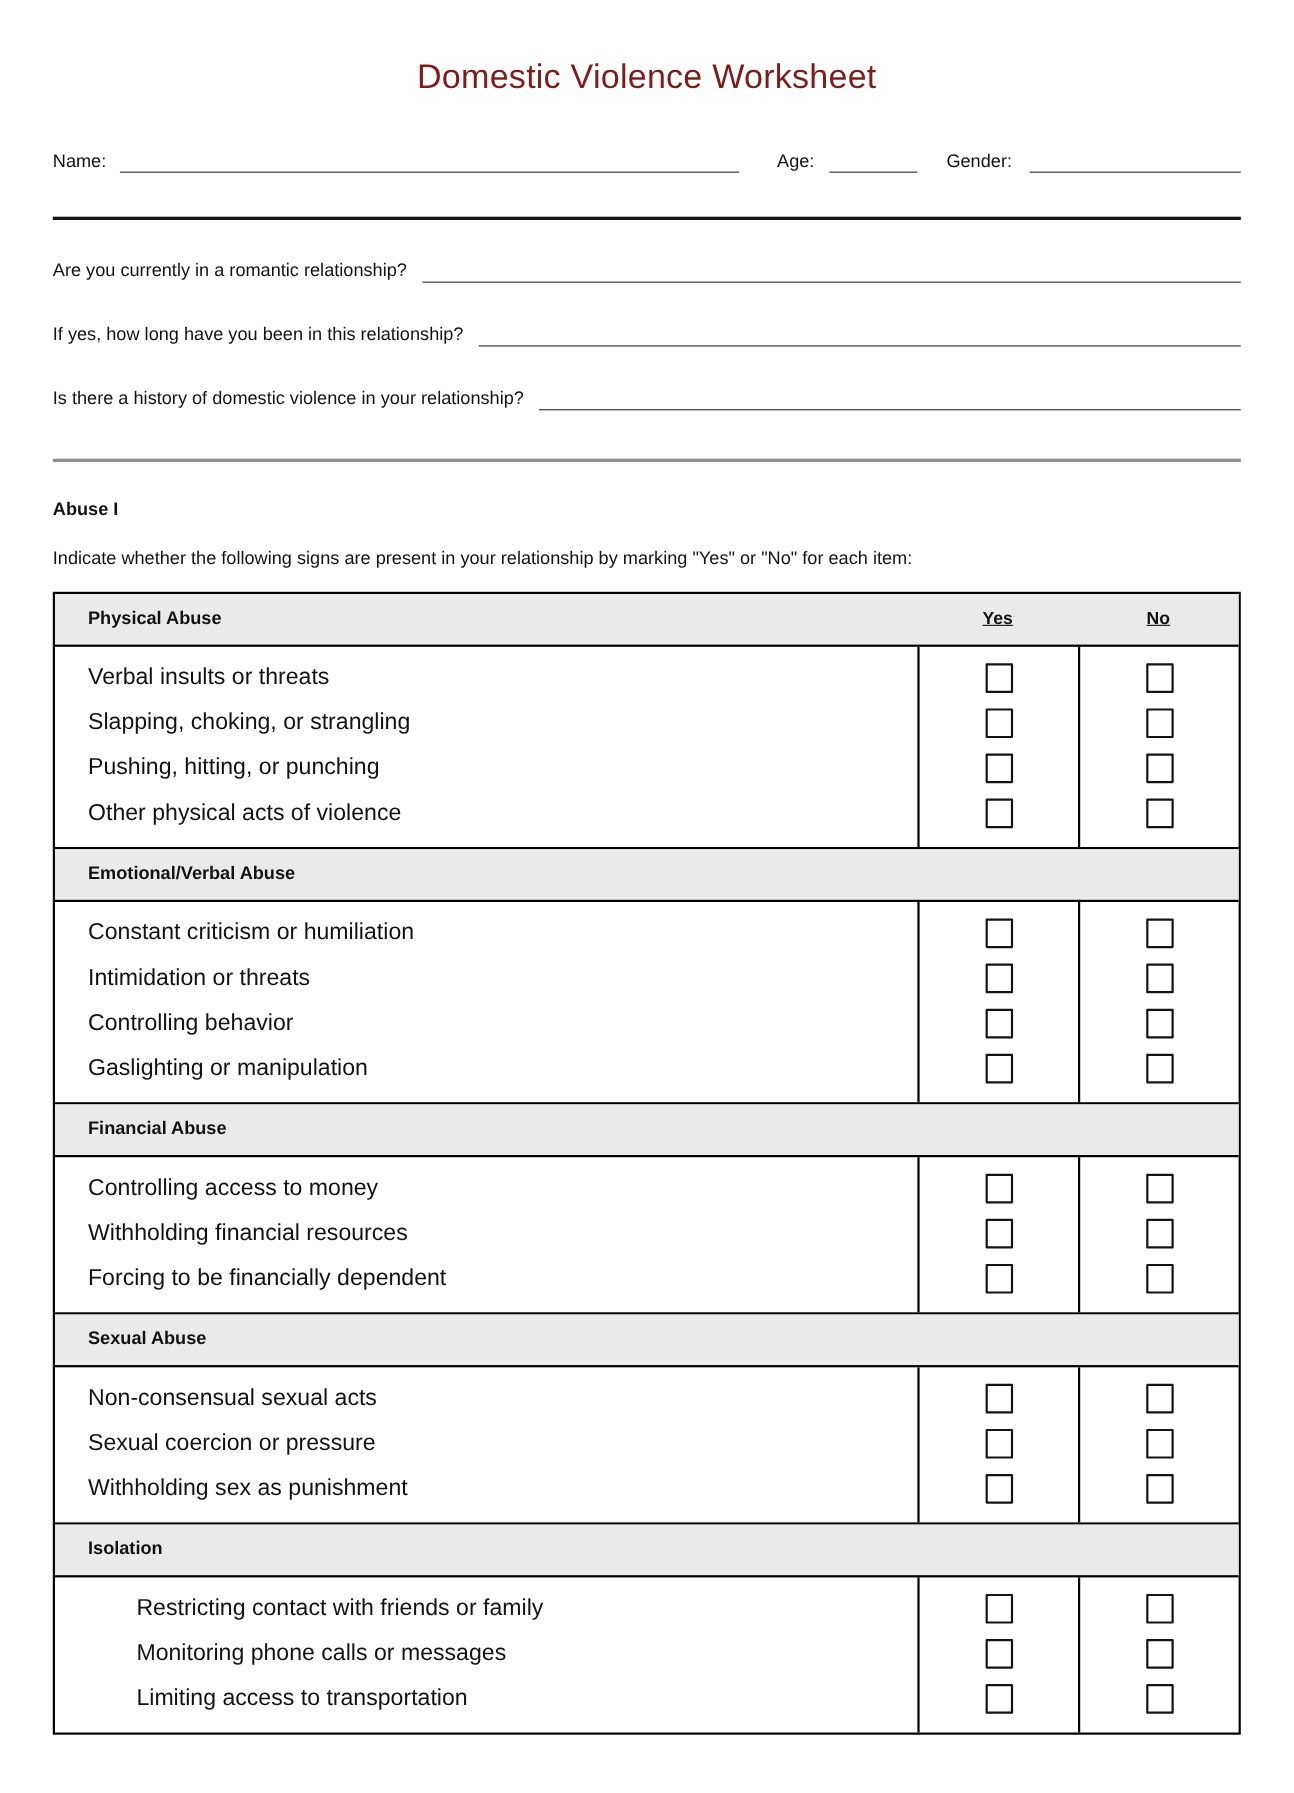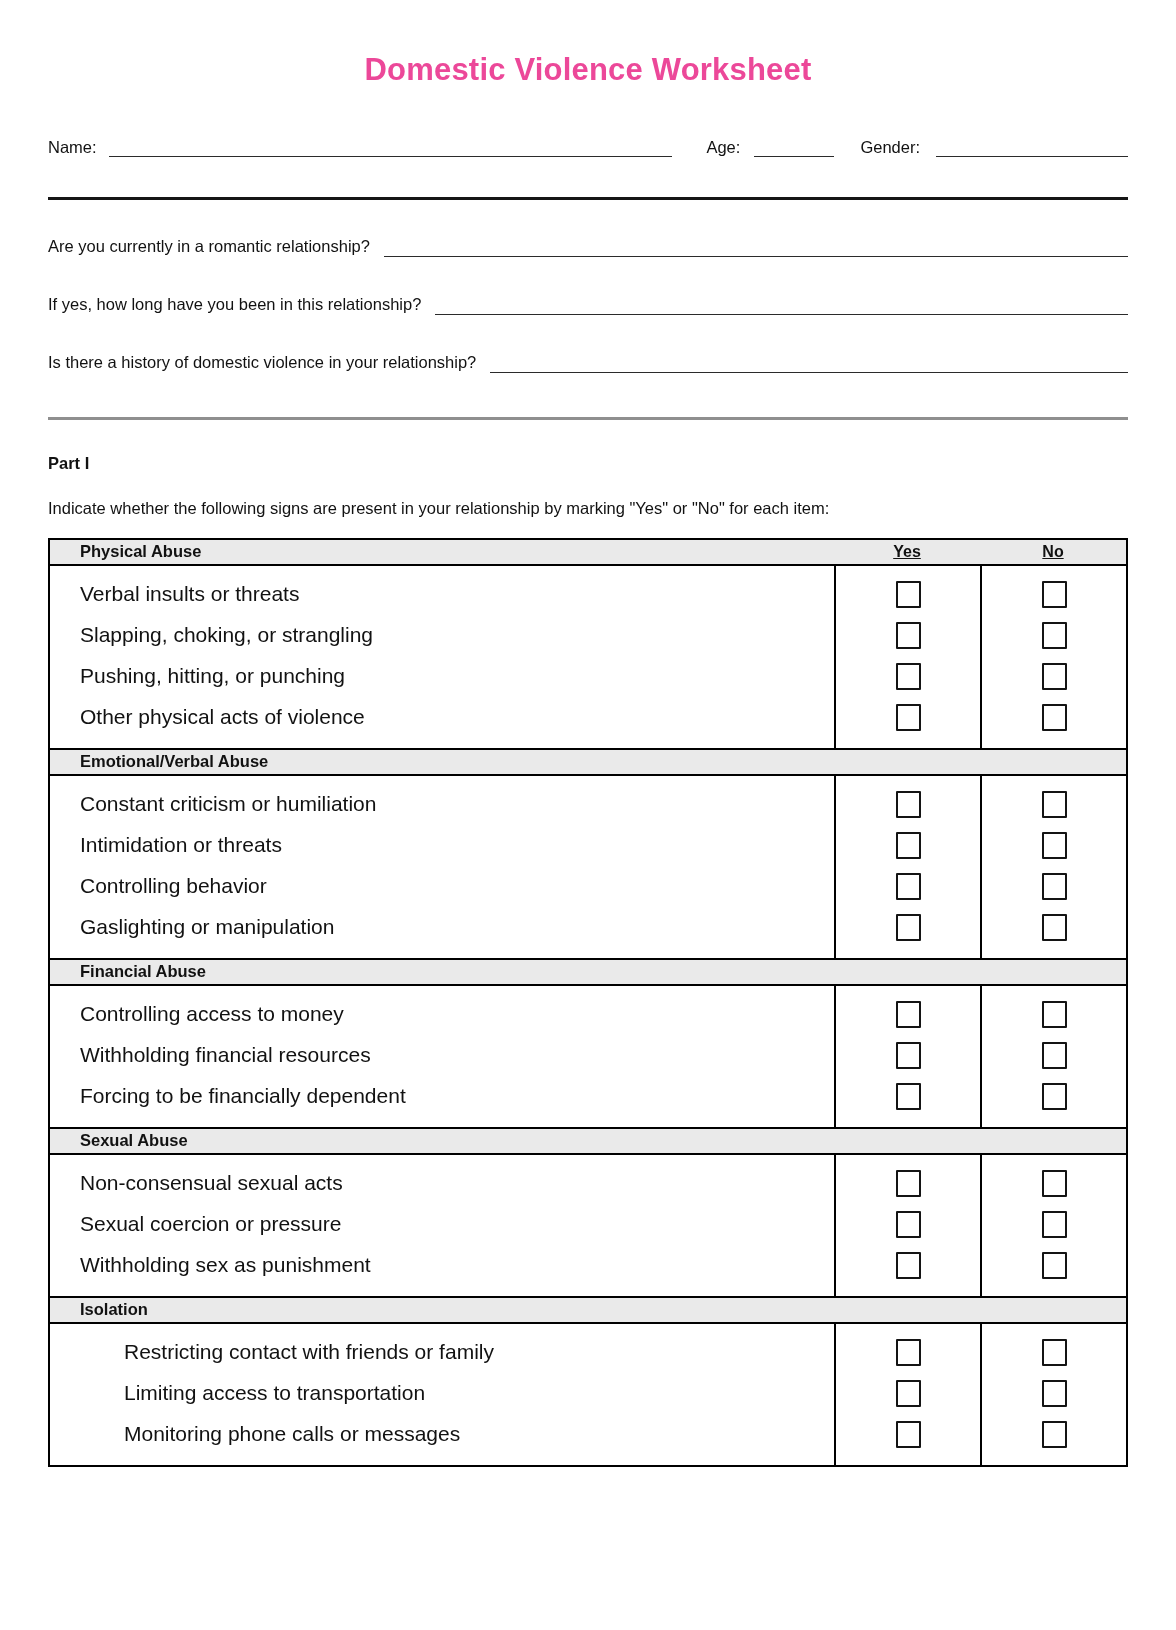--- a/index.html
+++ b/index.html
@@ -6,42 +6,42 @@
   html, body { margin: 0; padding: 0; }
   body {
     width: 1176px; height: 1630px; overflow: hidden;
     background: #ffffff; color: #121212;
     font-family: "Liberation Sans", sans-serif;
   }
   .page { padding: 0 48px; }
 
   .title {
     margin: 52px 0 0; text-align: center;
-    font-size: 31px; font-weight: bold; color: #ec4899; letter-spacing: .2px;
+    font-size: 31px; font-weight: normal; color: #7f1d1d; letter-spacing: .2px;
   }
 
   .id-row { margin-top: 48px; display: flex; align-items: flex-end; font-size: 16.5px; }
   .fill-line { border-bottom: 1.6px solid #2b2b2b; height: 1.25em; }
   .line-name { flex: 1; margin-left: 12px; margin-right: 34px; }
   .line-age { width: 80px; margin-left: 14px; margin-right: 26px; }
   .line-gender { width: 192px; margin-left: 16px; }
 
   .rule-dark { border: none; border-top: 3px solid #161616; margin: 40px 0 0; }
   .rule-gray { border: none; border-top: 3px solid #8f8f8f; margin: 44px 0 0; }
 
   .q { margin-top: 37px; display: flex; align-items: center; font-size: 16.5px; }
   .q-line { flex: 1; margin-left: 14px; border-bottom: 1.6px solid #2b2b2b; height: 1.25em; }
 
   .part-heading { margin-top: 34px; font-size: 16.5px; font-weight: bold; }
   .instruction { margin-top: 26px; font-size: 16.5px; }
 
   .checklist { margin-top: 20px; border: 2px solid #000; }
   .band {
     display: flex; align-items: center; background: #eaeaea;
-    height: 26px; border-bottom: 2px solid #000;
+    height: 48px; border-bottom: 2px solid #000;
     font-weight: bold; font-size: 16.5px;
   }
   .band-title { flex: 1; padding-left: 30px; }
   .col-label { width: 146px; text-align: center; font-size: 16px; text-decoration: underline; }
 
   .section-body { display: flex; border-bottom: 2px solid #000; }
   .section-body.last { border-bottom: none; padding-left: 44px; }
   .items-col { flex: 1; padding: 8px 0 10px 30px; }
   .item { height: 41px; display: flex; align-items: center; font-size: 21px; }
   .check-col {
@@ -80,21 +80,21 @@
     <span>If yes, how long have you been in this relationship?</span>
     <span class="q-line"></span>
   </div>
   <div class="q">
     <span>Is there a history of domestic violence in your relationship?</span>
     <span class="q-line"></span>
   </div>
 
   <hr class="rule-gray">
 
-  <div class="part-heading">Part I</div>
+  <div class="part-heading">Abuse I</div>
   <div class="instruction">Indicate whether the following signs are present in your relationship by marking "Yes" or "No" for each item:</div>
 
   <div class="checklist">
 
     <div class="band">
       <span class="band-title">Physical Abuse</span>
       <span class="col-label">Yes</span>
       <span class="col-label">No</span>
     </div>
     <div class="section-body">
@@ -239,22 +239,22 @@
           </div>
       </div>
     </div>
 
     <div class="band">
       <span class="band-title">Isolation</span>
     </div>
     <div class="section-body last">
       <div class="items-col">
         <div class="item">Restricting contact with friends or family</div>
+        <div class="item">Monitoring phone calls or messages</div>
         <div class="item">Limiting access to transportation</div>
-        <div class="item">Monitoring phone calls or messages</div>
       </div>
       <div class="check-col">
         <div class="check-cell">
             <span class="checkbox"></span>
           </div>
         <div class="check-cell">
             <span class="checkbox"></span>
           </div>
         <div class="check-cell">
             <span class="checkbox"></span>

